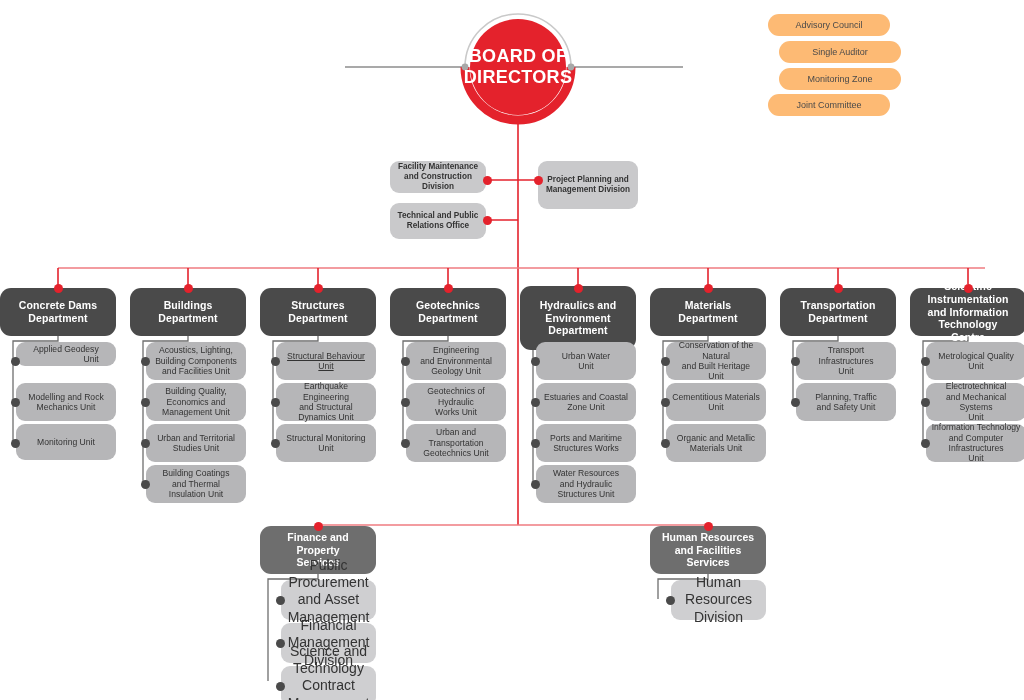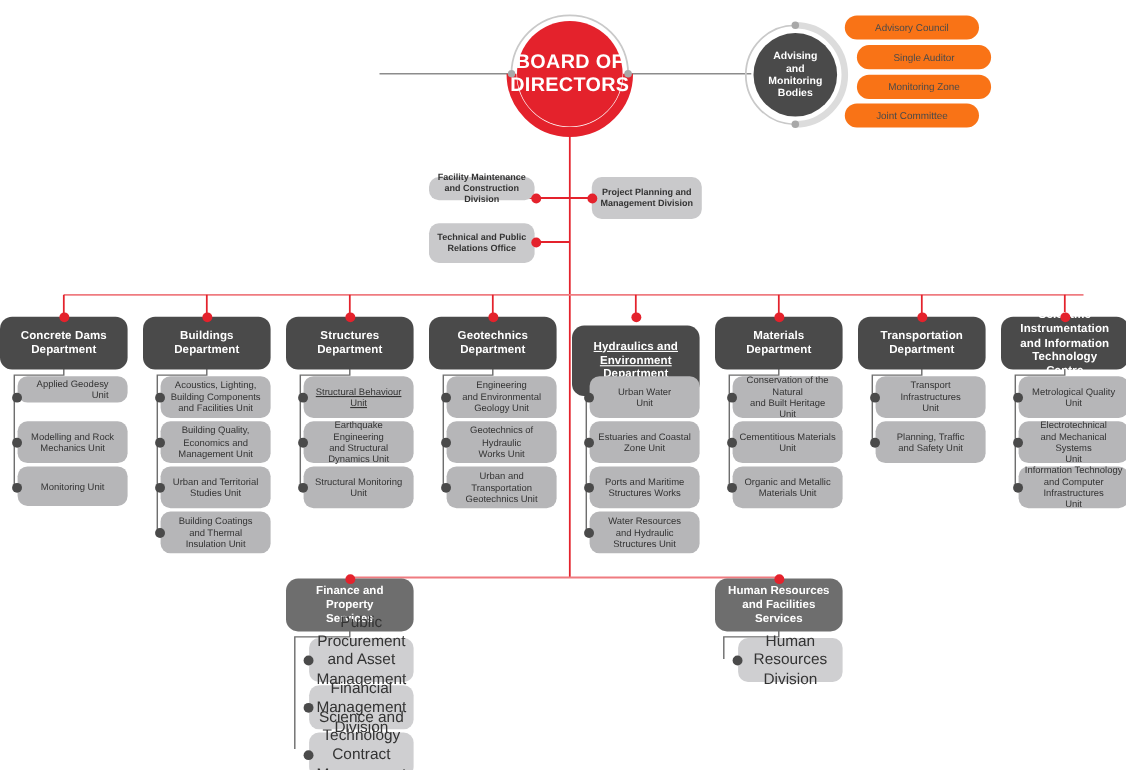--- a/index.html
+++ b/index.html
@@ -24,21 +24,21 @@
        justify-content:center;text-align:center;border-radius:9px;
        line-height:1.22;}
   .box.dept{background:#4a4a4a;color:#ffffff;font-weight:bold;font-size:10.5px;
             letter-spacing:.1px;border-radius:11px;}
   .box.svc{background:#6e6e6e;color:#ffffff;font-weight:bold;font-size:10.5px;
            border-radius:11px;}
   .box.unit{background:#b6b6b8;color:#333333;font-size:8.6px;border-radius:9px;}
   .box.divn{background:#cfcfd1;color:#333333;font-size:14px;border-radius:9px;}
   .box.mid{background:#c9c9cb;color:#333333;font-size:8.2px;border-radius:9px;
            font-weight:bold;}
-  .box.pill{background:#f97316;color:#4a4a4a;font-size:9px;border-radius:11px;}
+  .box.pill{background:#fdba74;color:#4a4a4a;font-size:9px;border-radius:11px;}
   .box .t{padding:0 5px;}
 
   
   .dot{position:absolute;border-radius:50%;}
   .dot.red{background:#e4222c;}
   .dot.dk{background:#4a4a4a;}
 </style>
 </head>
 <body>
 
@@ -106,52 +106,39 @@
       <circle cx="7" cy="60" r="3.4" fill="#a8a8a8"></circle>
       <circle cx="113" cy="60" r="3.4" fill="#a8a8a8"></circle>
     </svg>
     <div class="circ red" style="left:12px;top:12px;width:96px;height:96px;font-size:18px;font-weight:bold;
                 letter-spacing:.3px;">
       <span class="lbl" style="white-space:pre-line;">BOARD OF
 DIRECTORS</span>
     </div>
   </div>
 
-  <div class="circ-wrap" style="left:675px;top:14px;width:100px;height:108px;">
-    <svg width="100" height="108" style="position:absolute;left:0;top:0;overflow:visible;">
-      <circle cx="48" cy="54" r="45" fill="none" stroke="#c9c9c9" stroke-width="1.6"></circle>
-      <path d="M 48 9 A 45 45 0 0 1 48 99" fill="none" stroke="#dcdcdc" stroke-width="6" stroke-linecap="butt"></path>
-      <circle cx="48" cy="9" r="3.4" fill="#a8a8a8"></circle>
-      <circle cx="48" cy="99" r="3.4" fill="#a8a8a8"></circle>
-    </svg>
-    <div class="circ dark" style="left:10px;top:16px;width:76px;height:76px;font-size:9.5px;font-weight:bold;">
-      <span class="lbl" style="white-space:pre-line;">Advising
-and Monitoring
-Bodies</span>
-    </div>
-  </div>
 
   <div class="box pill" style="left:768px;top:14px;width:122px;height:22px;">
     <span class="t">Advisory Council</span>
   </div>
   <div class="box pill" style="left:779px;top:41px;width:122px;height:22px;">
     <span class="t">Single Auditor</span>
   </div>
   <div class="box pill" style="left:779px;top:68px;width:122px;height:22px;">
     <span class="t">Monitoring Zone</span>
   </div>
   <div class="box pill" style="left:768px;top:94px;width:122px;height:22px;">
     <span class="t">Joint Committee</span>
   </div>
 
-  <div class="box mid" style="left:390px;top:161px;width:96px;height:21px;">
+  <div class="box mid" style="left:390px;top:161px;width:96px;height:32px;">
     <span class="t" style="white-space:pre-line;">Facility Maintenance
 and Construction Division</span>
   </div>
-  <div class="box mid" style="left:538px;top:161px;width:100px;height:38px;">
+  <div class="box mid" style="left:538px;top:161px;width:100px;height:48px;">
     <span class="t" style="white-space:pre-line;">Project Planning and
 Management Division</span>
   </div>
   <div class="box mid" style="left:390px;top:203px;width:96px;height:36px;">
     <span class="t" style="white-space:pre-line;">Technical and Public
 Relations Office</span>
   </div>
 
   <div class="dot red" style="left:483px;top:176px;width:9px;height:9px;"></div>
   <div class="dot red" style="left:534px;top:176px;width:9px;height:9px;"></div>
@@ -240,21 +227,21 @@
       <div class="box unit" style="left: 406px; top: 383px; width: 100px; height: 38px;">
         <span class="t" style="white-space: pre-line;">Geotechnics of Hydraulic
 Works Unit</span>
       </div>
       <div class="dot dk" style="left: 401px; top: 397.5px; width: 9px; height: 9px;"></div>
       <div class="box unit" style="left: 406px; top: 424px; width: 100px; height: 38px;">
         <span class="t" style="white-space: pre-line;">Urban and Transportation
 Geotechnics Unit</span>
       </div>
       <div class="dot dk" style="left: 401px; top: 438.5px; width: 9px; height: 9px;"></div>
-      <div class="box dept" style="left: 520px; top: 296px; width: 116px; height: 64px; text-decoration: underline;">
+      <div class="box dept" style="left: 520px; top: 286px; width: 116px; height: 64px;">
         <span class="t" style="white-space: pre-line;">Hydraulics and Environment
 Department</span>
       </div>
       <div class="dot red" style="left: 573.5px; top: 284px; width: 9px; height: 9px;"></div>
       <div class="box unit" style="left: 536px; top: 342px; width: 100px; height: 38px;">
         <span class="t" style="white-space: pre-line;">Urban Water
 Unit</span>
       </div>
       <div class="dot dk" style="left: 531px; top: 356.5px; width: 9px; height: 9px;"></div>
       <div class="box unit" style="left: 536px; top: 383px; width: 100px; height: 38px;">

